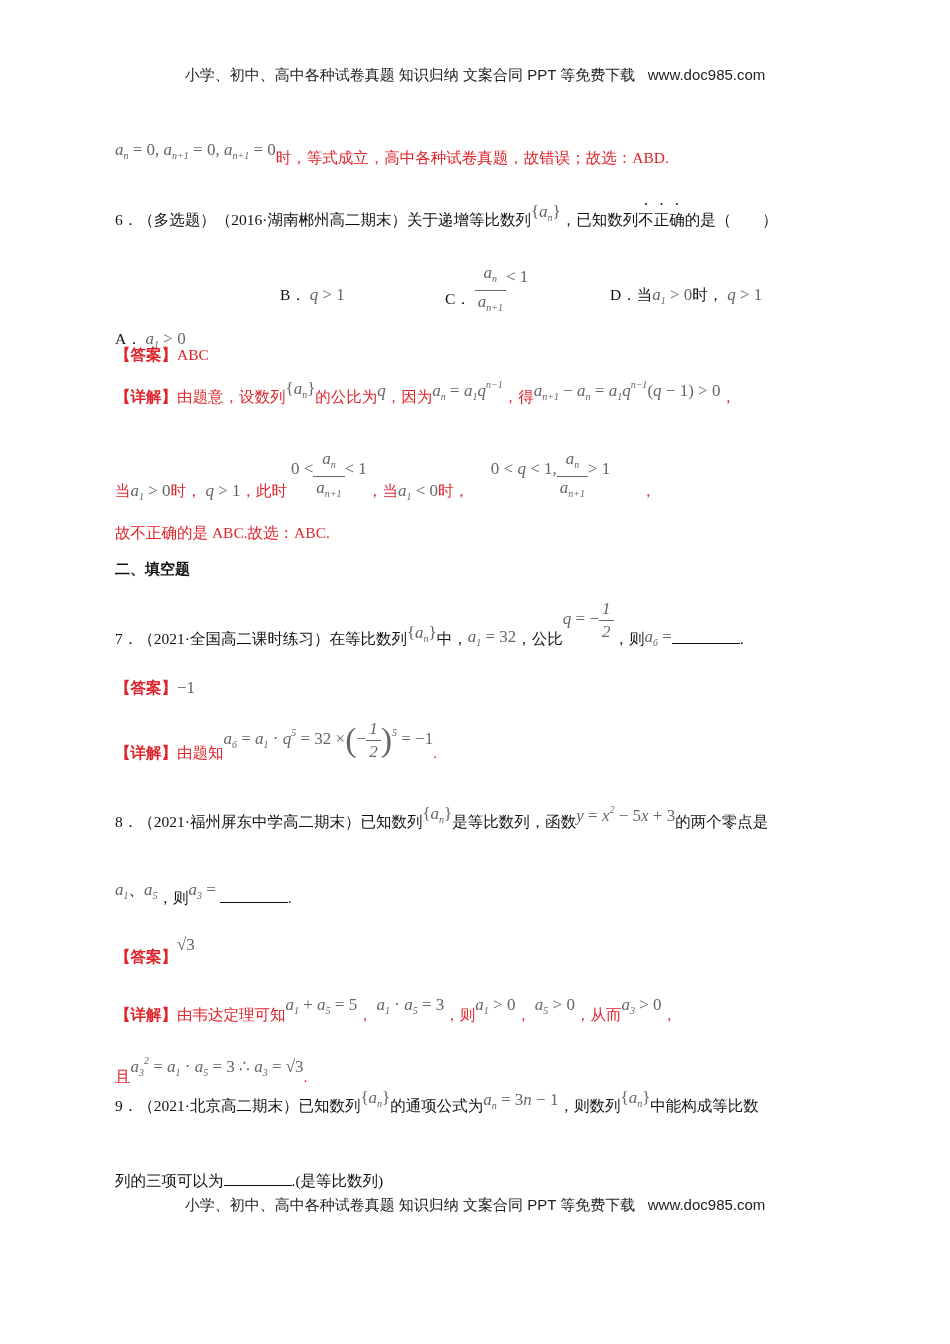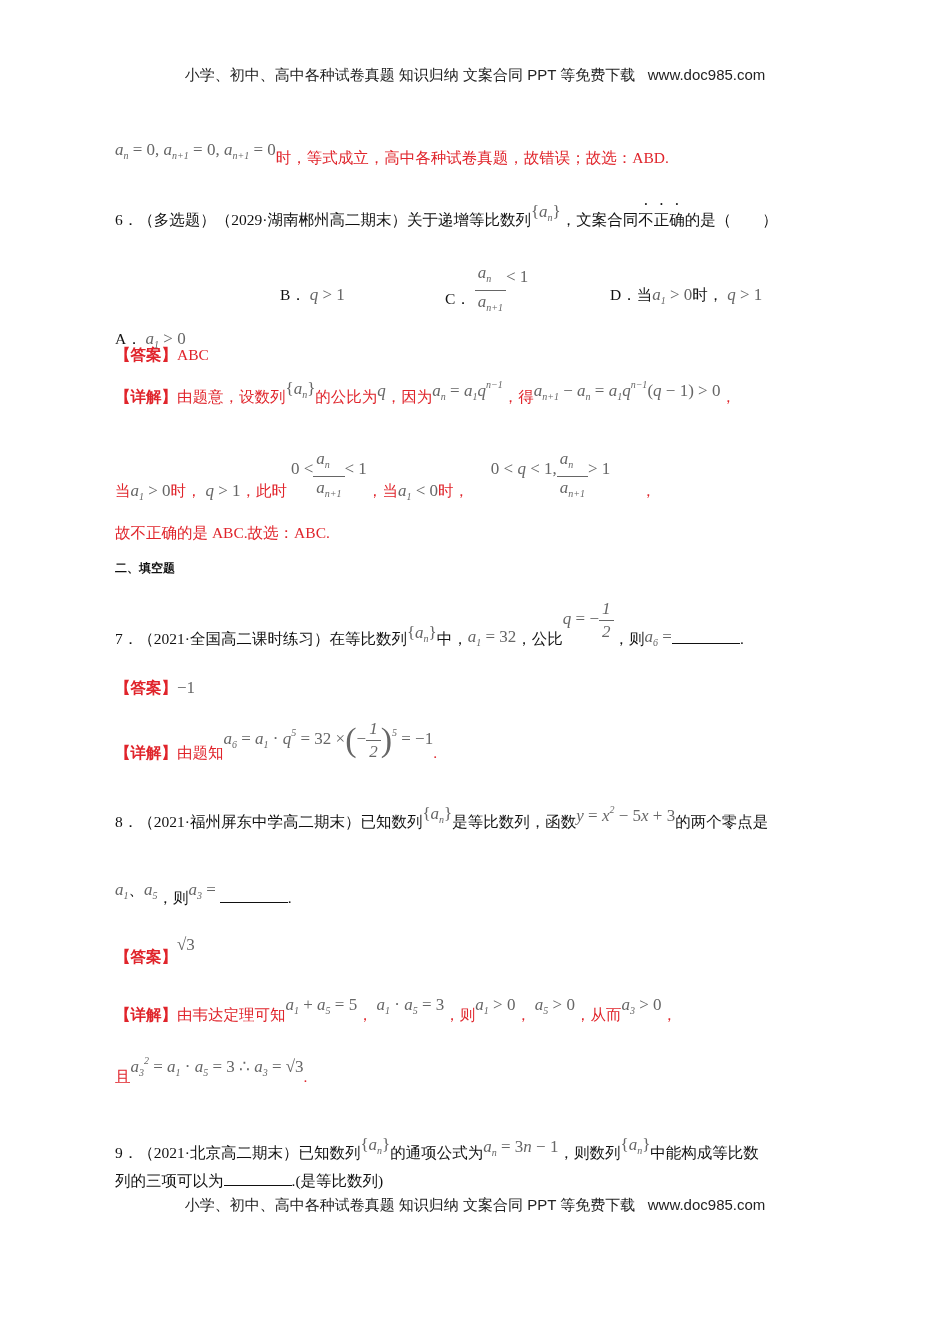--- a/index.html
+++ b/index.html
@@ -6,21 +6,21 @@
   body { width:950px; height:1344px; position:relative; overflow:hidden;
          font-family:"Liberation Serif","DejaVu Serif",serif; color:#111; }
   .abs { position:absolute; white-space:nowrap; }
   .banner { font-family:"Liberation Sans","DejaVu Sans",sans-serif; font-size:15px; color:#222; left:0; width:950px; text-align:center; }
   .txt { font-size:15.5px; }
   .red { color:#e0242b; }
   .math { font-family:"Liberation Serif","DejaVu Serif",serif; font-style:italic; color:#666; font-size:17px; }
   .math .up { font-style:normal; }
   .sub { font-size:10px; vertical-align:-4px; font-style:italic; }
   .sup { font-size:10px; vertical-align:8px; font-style:italic; }
-  .frac { display:inline-block; vertical-align:middle; text-align:left; }
+  .frac { display:inline-block; vertical-align:middle; text-align:center; }
   .frac .num { display:block; padding:0 3px; border-bottom:1px solid #666; line-height:22px; }
   .frac .den { display:block; padding:0 3px; line-height:22px; }
   .blank { display:inline-block; width:68px; border-bottom:1px solid #111; height:14px; vertical-align:baseline; }
   .emdot { position:relative; display:inline-block; }
   .emdot::before { content:"•"; position:absolute; top:-10px; left:50%; transform:translateX(-50%); font-size:8px; color:#111; }
   .bold { font-weight:bold; font-family:"Liberation Sans","DejaVu Sans",sans-serif; }
   .paren { font-style:normal; font-size:34px; line-height:34px; vertical-align:middle; font-weight:100; }
 </style>
 </head>
 <body>
@@ -28,21 +28,21 @@
 <div class="abs banner" style="top:66px;">
   <span>小学、初中、高中各种试卷真题 知识归纳 文案合同 PPT 等免费下载</span>&nbsp;&nbsp;
   <span>www.doc985.com</span>
 </div>
 
 <div class="abs txt" style="left:115px; top:140px;">
   <span class="math">a<span class="sub">n</span> <span class="up">= 0,</span> a<span class="sub">n+1</span> <span class="up">= 0,</span> a<span class="sub">n+1</span> <span class="up">= 0</span></span><span class="red" style="position:relative; top:8px;">时，等式成立，高中各种试卷真题，故错误；故选：ABD.</span>
 </div>
 
 <div class="abs txt" style="left:115px; top:210px;">
-  <span>6．</span><span>（多选题）</span><span>（2029·湖南郴州高二期末）</span><span>关于递增等比数列</span><span class="math" style="position:relative; top:-8px;"><span class="up">{</span>a<span class="sub">n</span><span class="up">}</span></span><span>，文案合同</span><span class="emdot">不</span><span class="emdot">正</span><span class="emdot">确</span><span>的是（　　）</span>
+  <span>6．</span><span>（多选题）</span><span>（2016·湖南郴州高二期末）</span><span>关于递增等比数列</span><span class="math" style="position:relative; top:-8px;"><span class="up">{</span>a<span class="sub">n</span><span class="up">}</span></span><span>，已知数列</span><span class="emdot">不</span><span class="emdot">正</span><span class="emdot">确</span><span>的是（　　）</span>
 </div>
 
 <div class="abs txt" style="left:115px; top:285px;margin-top:44px;">
   <span>A．</span> <span class="math">a<span class="sub">1</span> <span class="up">&gt; 0</span></span>
 </div>
 <div class="abs txt" style="left:280px; top:285px;">
   <span>B．</span> <span class="math">q <span class="up">&gt; 1</span></span>
 </div>
 <div class="abs txt" style="left:445px; top:262px;">
   <span style="position:relative; top:10px;">C．</span>
@@ -62,21 +62,21 @@
 
 <div class="abs txt red" style="left:115px; top:448px;">
   <span style="position:relative; top:16px;">当</span><span class="math" style="position:relative; top:16px;">a<span class="sub">1</span> <span class="up">&gt; 0</span></span><span style="position:relative; top:16px;">时，</span>
   <span class="math" style="position:relative; top:16px;">q <span class="up">&gt; 1</span></span><span style="position:relative; top:16px;">，此时</span>
   <span class="math"><span class="up" style="position:relative; top:-6px;">0 &lt;</span><span class="frac"><span class="num">a<span class="sub">n</span></span><span class="den">a<span class="sub">n+1</span></span></span><span class="up" style="position:relative; top:-6px;">&lt; 1</span></span><span style="position:relative; top:16px;">，当</span><span class="math" style="position:relative; top:16px;">a<span class="sub">1</span> <span class="up">&lt; 0</span></span><span style="position:relative; top:16px;">时，</span>
   <span class="math" style="margin-left:18px;"><span class="up" style="position:relative; top:-6px;">0 &lt;</span> <span style="position:relative; top:-6px;">q</span> <span class="up" style="position:relative; top:-6px;">&lt; 1,</span><span class="frac"><span class="num">a<span class="sub">n</span></span><span class="den">a<span class="sub">n+1</span></span></span><span class="up" style="position:relative; top:-6px;">&gt; 1</span></span><span style="position:relative; top:16px; margin-left:30px;">，</span>
 </div>
 
 <div class="abs txt red" style="left:115px; top:523px;">故不正确的是 ABC.故选：ABC.</div>
 
-<div class="abs txt bold" style="left:115px; top:560px; font-size:12px;">二、填空题</div>
+<div class="abs txt bold" style="left:115px; top:560px; font-size:15px;">二、填空题</div>
 
 <div class="abs txt" style="left:115px; top:598px;">
   <span style="position:relative; top:20px;">7．</span><span style="position:relative; top:20px;">（2021·全国高二课时练习）</span><span style="position:relative; top:20px;">在等比数列</span><span class="math" style="position:relative; top:14px;"><span class="up">{</span>a<span class="sub">n</span><span class="up">}</span></span><span style="position:relative; top:20px;">中，</span><span class="math" style="position:relative; top:18px;">a<span class="sub">1</span> <span class="up">= 32</span></span><span style="position:relative; top:20px;">，公比</span><span class="math">q <span class="up">= −</span><span class="frac"><span class="num" style="border-bottom:1px solid #666;">1</span><span class="den">2</span></span></span><span style="position:relative; top:20px;">，则</span><span class="math" style="position:relative; top:18px;">a<span class="sub">6</span> <span class="up">=</span></span><span class="blank" style="position:relative; top:20px;"></span><span style="position:relative; top:20px;">.</span>
 </div>
 
 <div class="abs txt" style="left:115px; top:678px;">
   <span class="red bold">【答案】</span><span class="math up" style="font-style:normal;">−1</span>
 </div>
 
 <div class="abs txt red" style="left:115px; top:718px;">
@@ -97,21 +97,21 @@
 </div>
 
 <div class="abs txt red" style="left:115px; top:995px;">
   <span class="bold" style="position:relative; top:10px;">【详解】</span><span style="position:relative; top:10px;">由韦达定理可知</span><span class="math">a<span class="sub">1</span> <span class="up">+</span> a<span class="sub">5</span> <span class="up">= 5</span></span><span style="position:relative; top:10px;">，</span> <span class="math">a<span class="sub">1</span> <span class="up">·</span> a<span class="sub">5</span> <span class="up">= 3</span></span><span style="position:relative; top:10px;">，则</span><span class="math">a<span class="sub">1</span> <span class="up">&gt; 0</span></span><span style="position:relative; top:10px;">，</span> <span class="math">a<span class="sub">5</span> <span class="up">&gt; 0</span></span><span style="position:relative; top:10px;">，从而</span><span class="math">a<span class="sub">3</span> <span class="up">&gt; 0</span></span><span style="position:relative; top:10px;">，</span>
 </div>
 
 <div class="abs txt red" style="left:115px; top:1055px;">
   <span style="position:relative; top:10px;">且</span><span class="math">a<span class="sub">3</span><span class="sup">2</span> <span class="up">=</span> a<span class="sub">1</span> <span class="up">·</span> a<span class="sub">5</span> <span class="up">= 3 ∴</span> a<span class="sub">3</span> <span class="up">= √3</span></span><span style="position:relative; top:10px;">.</span>
 </div>
 
-<div class="abs txt" style="left:115px; top:1143px;">
+<div class="abs txt" style="left:115px; top:1096px;">
   <span>9．</span><span>（2021·北京高二期末）</span><span>已知数列</span><span class="math" style="position:relative; top:-8px;"><span class="up">{</span>a<span class="sub">n</span><span class="up">}</span></span><span>的通项公式为</span><span class="math" style="position:relative; top:-6px;">a<span class="sub">n</span> <span class="up">= 3</span>n <span class="up">− 1</span></span><span>，则数列</span><span class="math" style="position:relative; top:-8px;"><span class="up">{</span>a<span class="sub">n</span><span class="up">}</span></span><span>中能构成等比数</span>
 </div>
 
 <div class="abs txt" style="left:115px; top:1171px;">
   <span>列的三项可以为</span><span class="blank"></span><span>.(是等比数列)</span>
 </div>
 
 <div class="abs banner" style="top:1196px;">
   <span>小学、初中、高中各种试卷真题 知识归纳 文案合同 PPT 等免费下载</span>&nbsp;&nbsp;
   <span>www.doc985.com</span>

